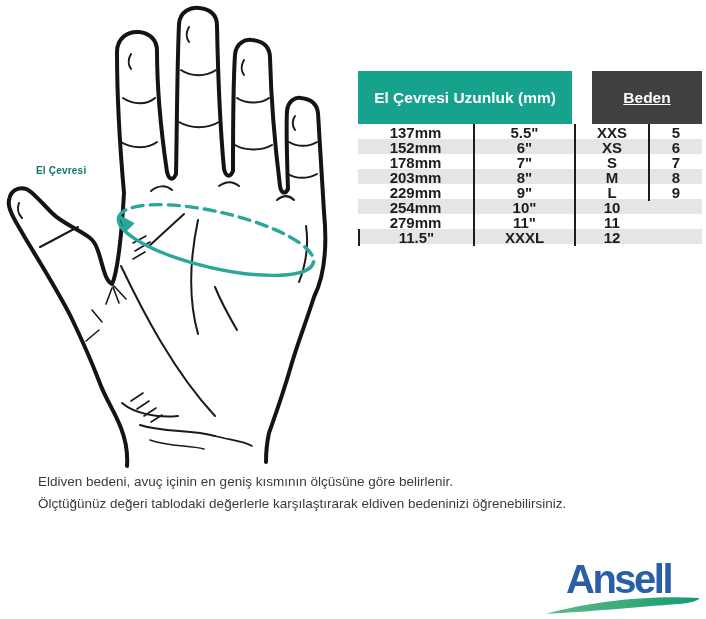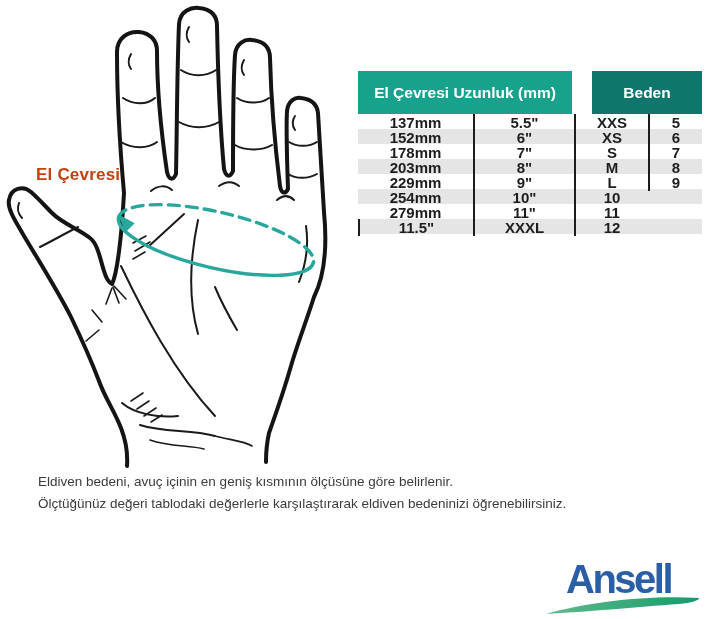--- a/index.html
+++ b/index.html
@@ -3,30 +3,30 @@
 <meta charset="utf-8">
 <style>
   html,body{margin:0;padding:0;background:#ffffff;}
   #page{position:relative;width:706px;height:619px;background:#ffffff;overflow:hidden;
         font-family:"Liberation Sans", sans-serif;}
 
   
   #hand{position:absolute;left:0;top:0;width:356px;height:480px;}
 
   
-  .measure-label{position:absolute;left:36px;top:165px;font-size:17px;font-weight:bold;
-                 color:#c2410c;letter-spacing:.2px;}
+  .measure-label{position:absolute;left:36px;top:165px;font-size:10px;font-weight:bold;
+                 color:#0f766e;letter-spacing:.2px;}
 
   
   .size-table{position:absolute;left:358px;top:71px;width:344px;}
-  .size-table .thead{display:flex;height:43px;gap:17px;}
+  .size-table .thead{display:flex;height:53px;gap:17px;}
   .size-table .th{display:flex;align-items:center;justify-content:center;
                   color:#ffffff;font-size:15.5px;font-weight:bold;}
   .th-measure{width:214px;background:#17a28e;margin-right:3px;}
-  .th-size{flex:1;background:#0f766e;}
+  .th-size{flex:1;background:#404040;text-decoration:underline;}
   .tbody .trow{display:grid;grid-template-columns:115px 101px 74px 54px;height:15px;}
   .tbody .trow:nth-child(even){background:#e5e5e5;}
   .tbody .td{display:flex;align-items:center;justify-content:center;
              font-size:15px;font-weight:bold;color:#1d1d1b;box-sizing:border-box;}
   .td.divided{border-left:2px solid #1d1d1b;}
 
   
   .footer-note{position:absolute;left:38px;top:471px;width:650px;
                font-size:13.5px;line-height:21.5px;color:#3b3b3a;}
 

